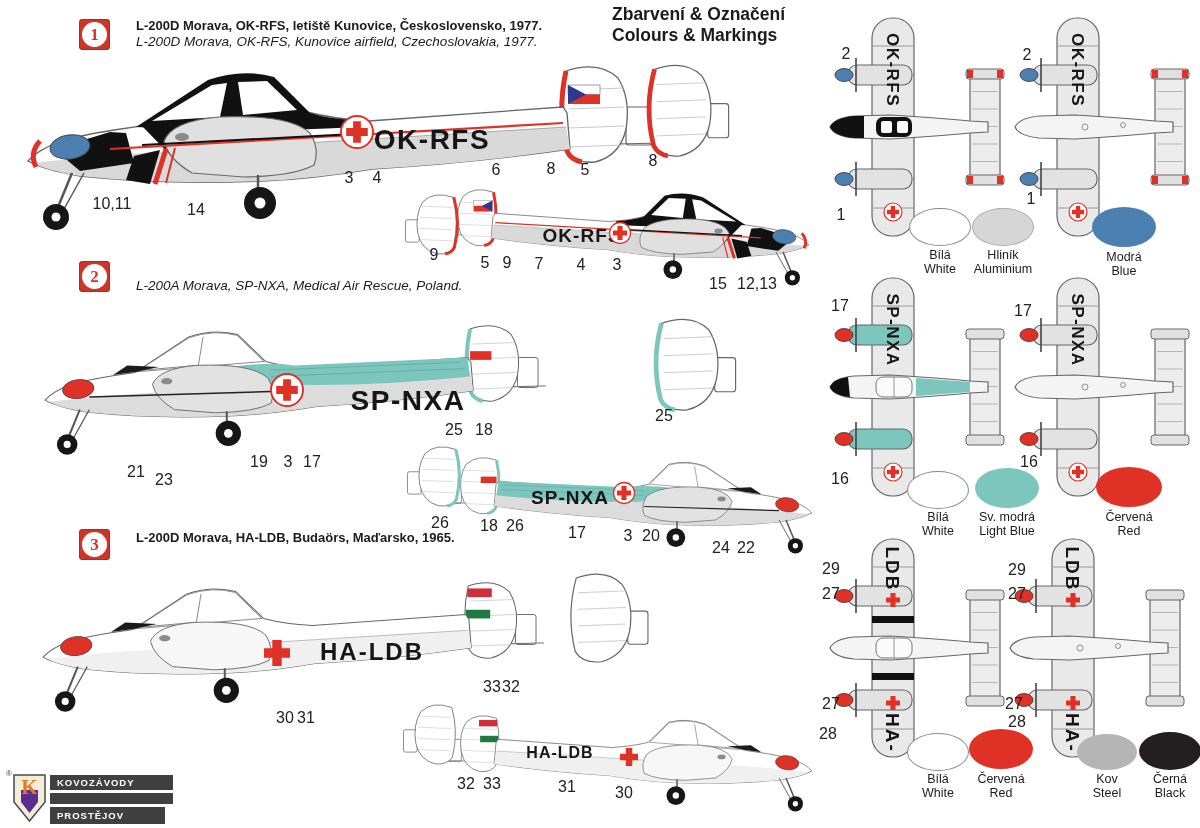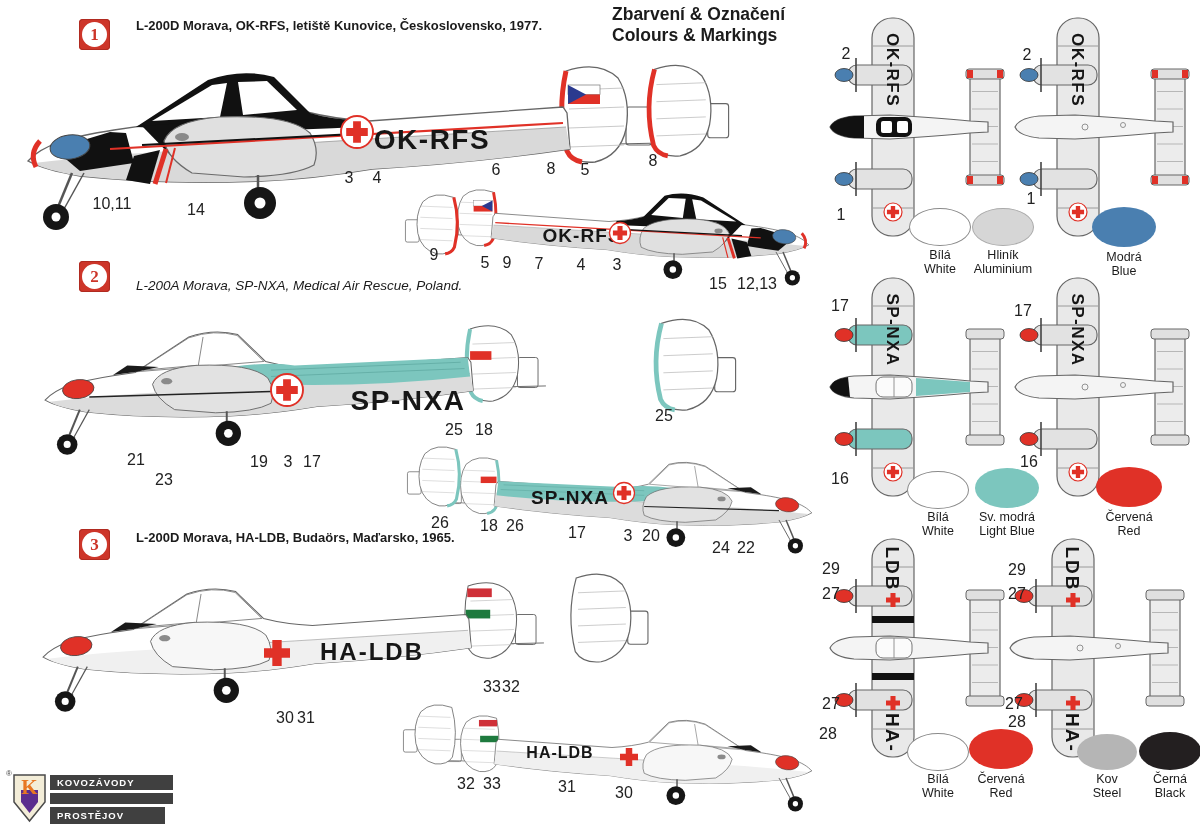--- a/index.html
+++ b/index.html
@@ -28,20 +28,21 @@
 
 <div class="page">
 
   <div class="hdr" style="left:612px;top:4px">Zbarvení &amp; Označení</div>
   <div class="hdr" style="left:612px;top:25px">Colours &amp; Markings</div>
 
   <div class="badge" style="left:79px;top:19px">
       <span class="badge-num">1</span>
     </div>
   <div class="t-b" style="left:136px;top:18px">L-200D Morava, OK-RFS, letiště Kunovice, Československo, 1977.</div>
+  <div class="t-i" style="left:136px;top:34px">L-200D Morava, OK-RFS, Kunovice airfield, Czechoslovakia, 1977.</div>
 
   <div class="badge" style="left:79px;top:261px">
       <span class="badge-num">2</span>
     </div>
   <div class="t-i" style="left:136px;top:278px">L-200A Morava, SP-NXA, Medical Air Rescue, Poland.</div>
 
   <div class="badge" style="left:79px;top:529px">
       <span class="badge-num">3</span>
     </div>
   <div class="t-b" style="left:136px;top:530px">L-200D Morava, HA-LDB, Budaörs, Maďarsko, 1965.</div>
@@ -566,21 +567,21 @@
       <span class="callout" style="left: 507px; top: 263px;">9</span>
       <span class="callout" style="left: 539px; top: 264px;">7</span>
       <span class="callout" style="left: 581px; top: 265px;">4</span>
       <span class="callout" style="left: 617px; top: 265px;">3</span>
       <span class="callout" style="left: 718px; top: 284px; text-align: right;">15</span>
       <span class="callout" style="left: 757px; top: 284px;">12,13</span>
       <span class="callout" style="left: 846px; top: 54px;">2</span>
       <span class="callout" style="left: 841px; top: 215px;">1</span>
       <span class="callout" style="left: 1027px; top: 55px;">2</span>
       <span class="callout" style="left: 1031px; top: 199px;">1</span>
-      <span class="callout" style="left: 136px; top: 460px;">21</span>
+      <span class="callout" style="left: 136px; top: 472px;">21</span>
       <span class="callout" style="left: 164px; top: 480px;">23</span>
       <span class="callout" style="left: 259px; top: 462px;">19</span>
       <span class="callout" style="left: 288px; top: 462px;">3</span>
       <span class="callout" style="left: 312px; top: 462px;">17</span>
       <span class="callout" style="left: 454px; top: 430px;">25</span>
       <span class="callout" style="left: 484px; top: 430px;">18</span>
       <span class="callout" style="left: 664px; top: 416px;">25</span>
       <span class="callout" style="left: 440px; top: 523px;">26</span>
       <span class="callout" style="left: 489px; top: 526px;">18</span>
       <span class="callout" style="left: 515px; top: 526px;">26</span>

